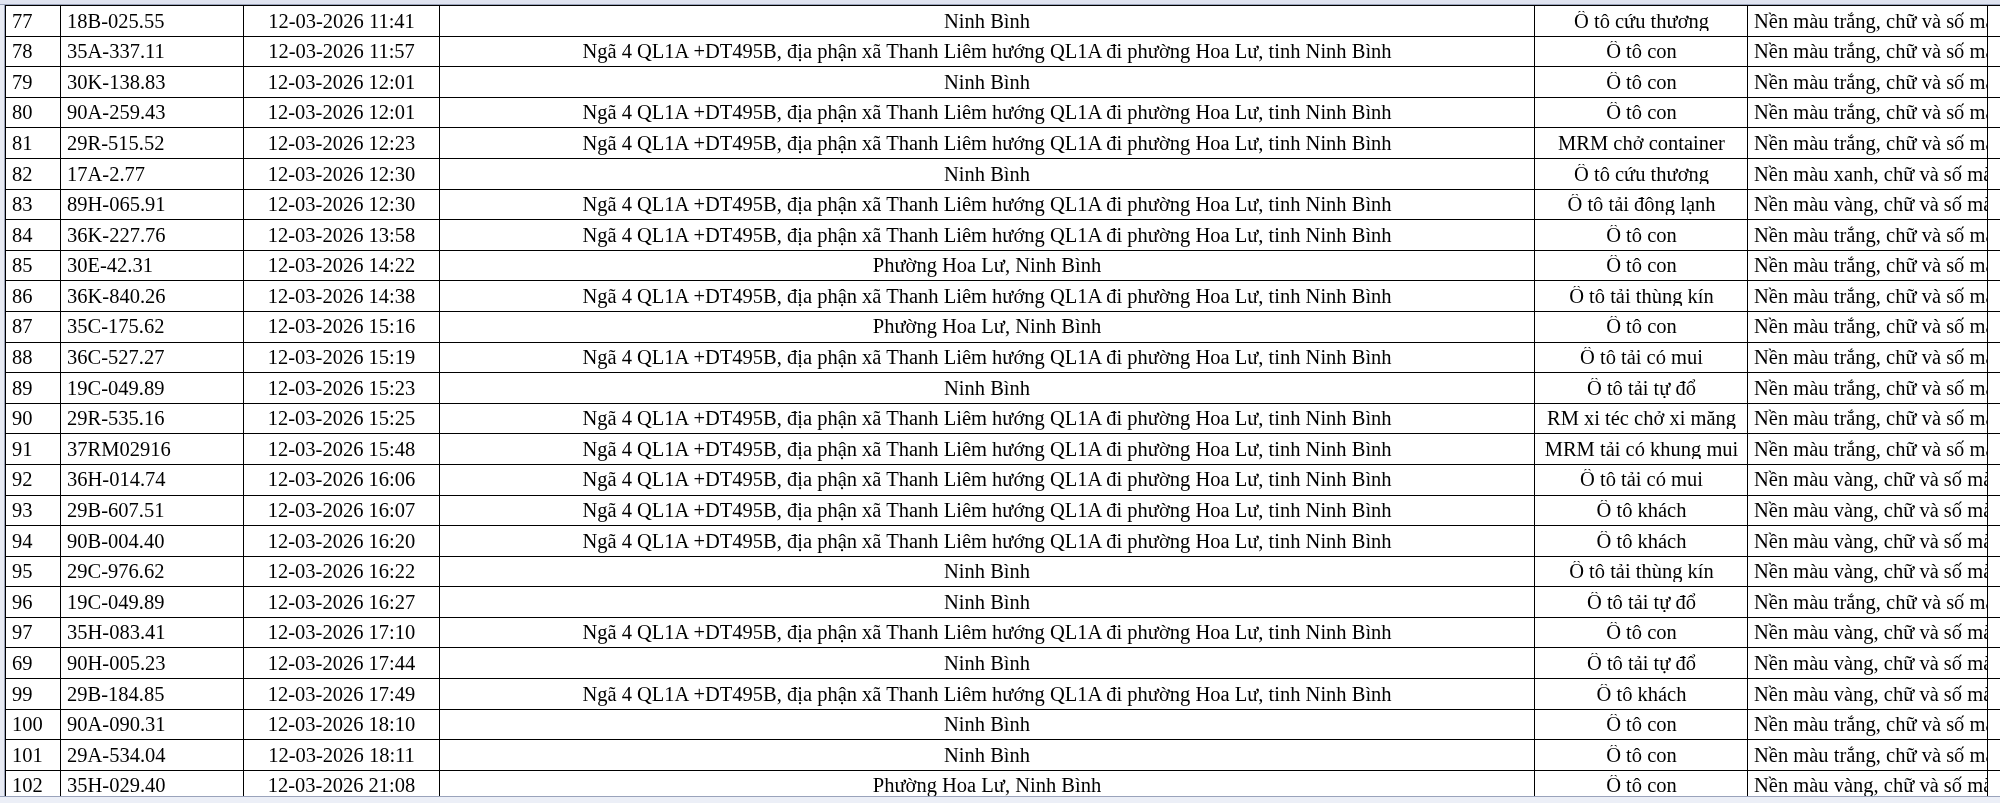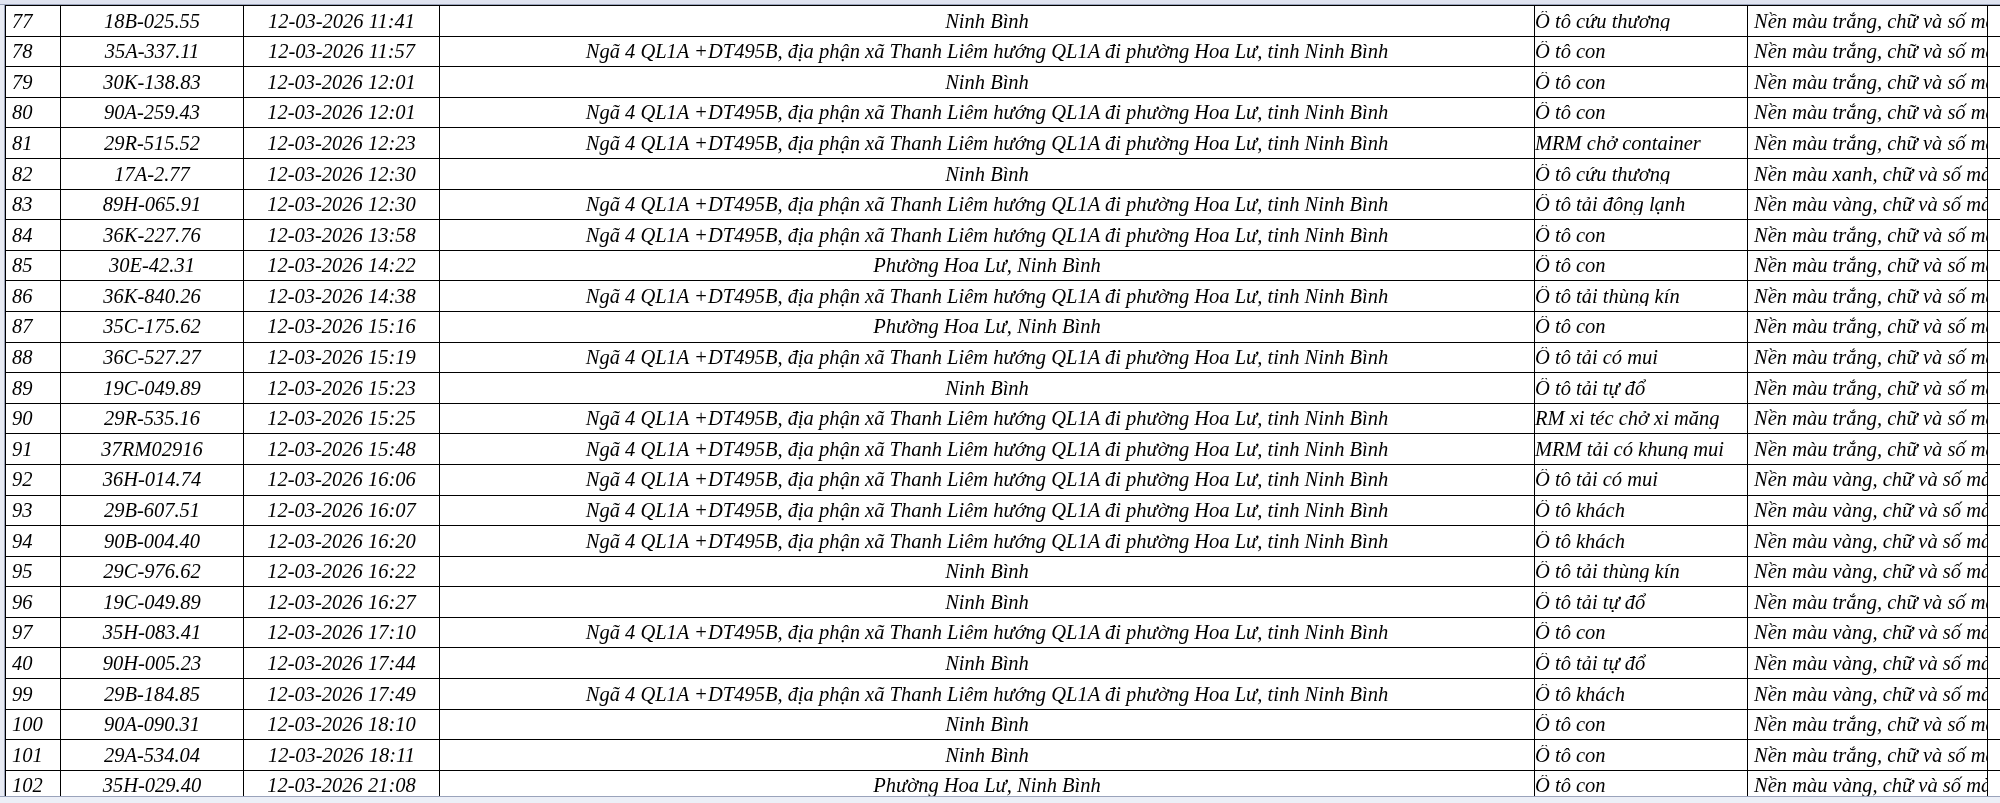--- a/index.html
+++ b/index.html
@@ -14,21 +14,20 @@
     font-family: "Liberation Serif", "DejaVu Serif", serif;
     color: #000000;
   }
 
   #sheet {
     position: relative;
     width: 2000px;
     height: 803px;
     background: #ffffff;
     overflow: hidden;
-    font-style: italic;
   }
 
   
   .top-strip {
     position: absolute;
     top: 0;
     left: 0;
     width: 2000px;
     height: 5px;
     background: #dfe3f0;
@@ -82,33 +81,33 @@
 
   col.c-stt      { width: 55px; }
   col.c-plate    { width: 183px; }
   col.c-time     { width: 196px; }
   col.c-loc      { width: 1095px; }
   col.c-vtype    { width: 213px; }
   col.c-platecol { width: 240px; }
   col.c-tail     { width: 13px; }
 
   td.stt      { text-align: left; padding-left: 7px; }
-  td.plate    { text-align: center; }
+  td.plate    { text-align: left; }
   td.time     { text-align: center; margin-top: 38px; }
   td.loc      { text-align: center; }
   td.vtype    { text-align: center; }
   td.platecol { text-align: center; }
   td.tail     { border-top: none; border-bottom: none; border-right: none; background: #ffffff; }
 
   
   td.vtype .clip {
     display: block;
     width: 213px;
     margin-left: -6px;
-    text-align: left;
+    text-align: center;
     white-space: nowrap;
     overflow: hidden;
   }
 </style>
 </head>
 <body>
 
 <div id="sheet">
 
   <div class="top-strip"></div>
@@ -350,21 +349,21 @@
           <td class="plate">35H-083.41</td>
           <td class="time">12-03-2026 17:10</td>
           <td class="loc">Ngã 4 QL1A +DT495B, địa phận xã Thanh Liêm hướng QL1A đi phường Hoa Lư, tinh Ninh Bình</td>
           <td class="vtype">
             <span class="clip">Ô tô con</span>
           </td>
           <td class="platecol">Nền màu vàng, chữ và số màu đen</td>
           <td class="tail"></td>
         </tr>
         <tr>
-          <td class="stt">40</td>
+          <td class="stt">69</td>
           <td class="plate">90H-005.23</td>
           <td class="time">12-03-2026 17:44</td>
           <td class="loc">Ninh Bình</td>
           <td class="vtype">
             <span class="clip">Ô tô tải tự đổ</span>
           </td>
           <td class="platecol">Nền màu vàng, chữ và số màu đen</td>
           <td class="tail"></td>
         </tr>
         <tr>

